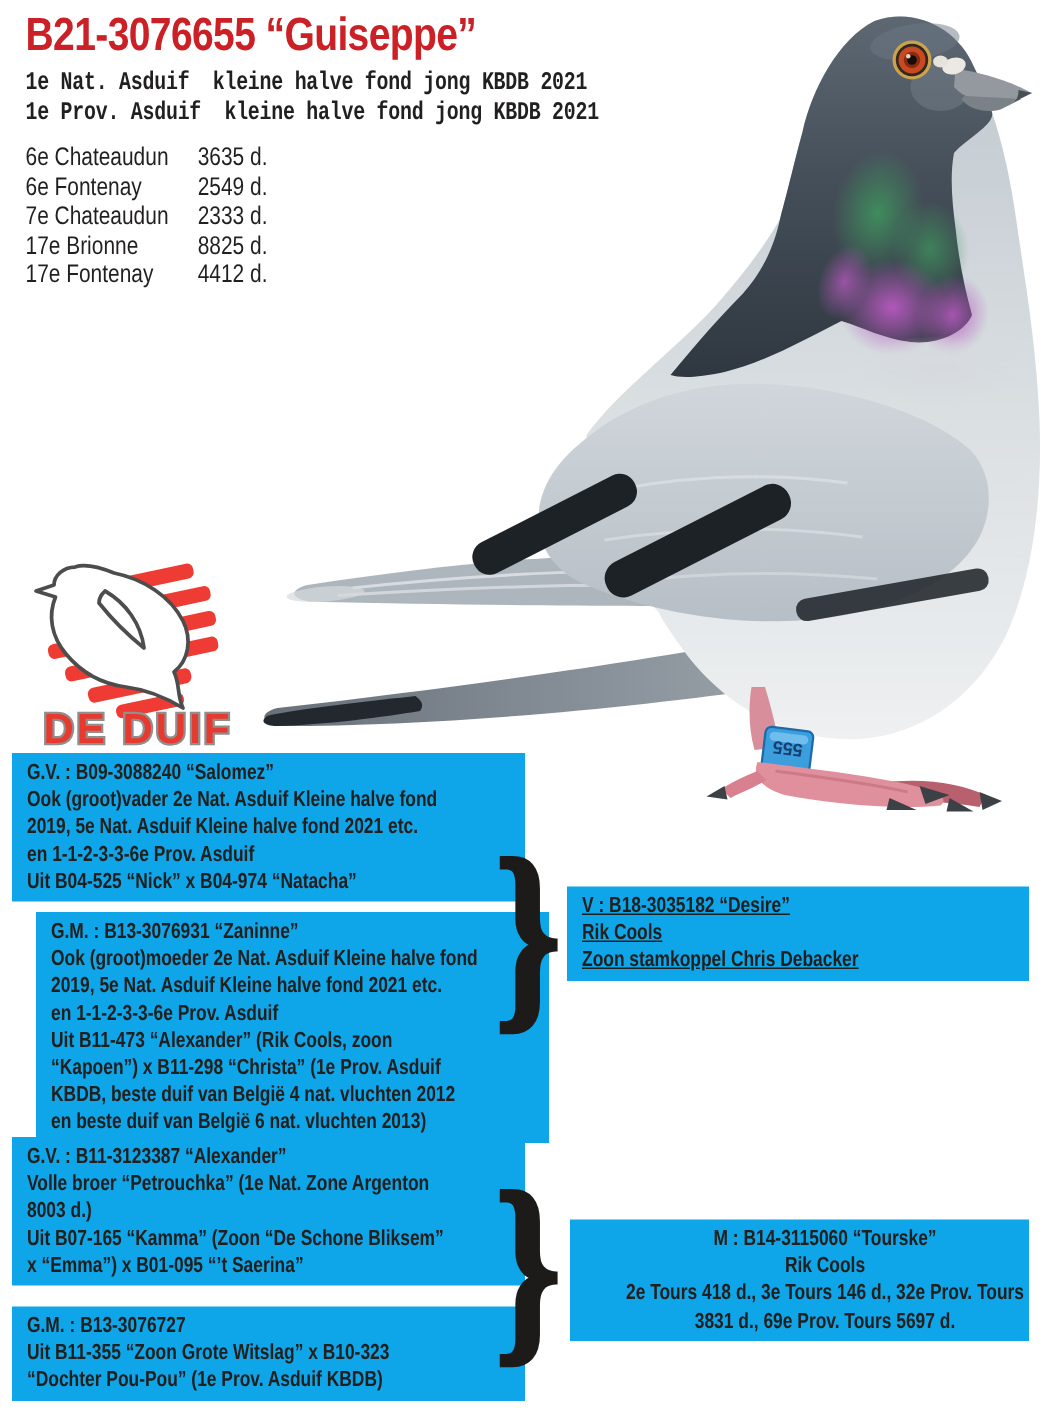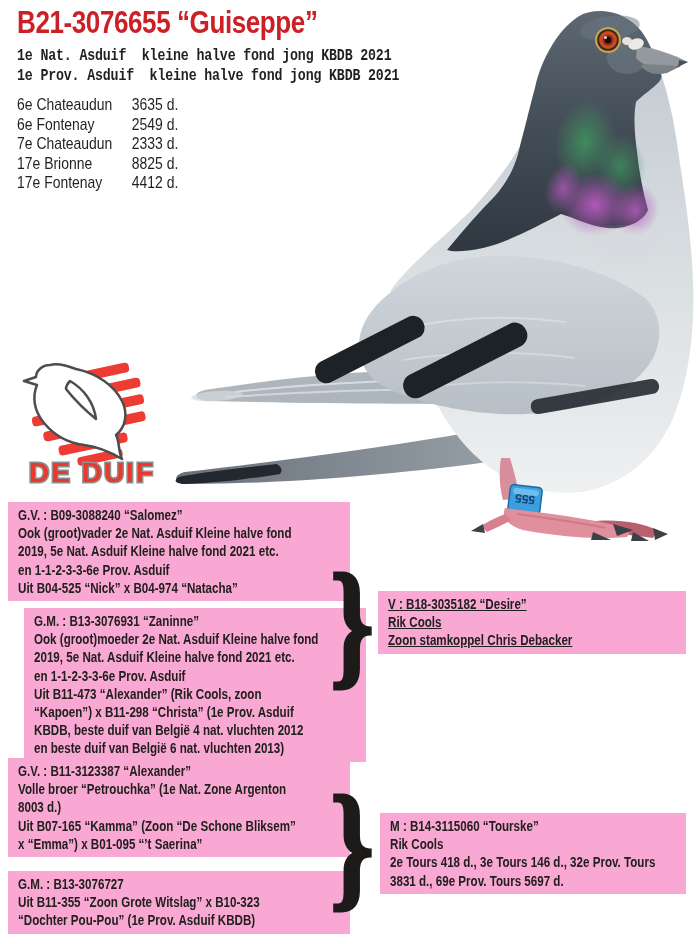--- a/index.html
+++ b/index.html
@@ -9,28 +9,28 @@
   
   .ring-title{left:17px;top:5px;font-size:31px;font-weight:bold;color:#cb2026;
               white-space:pre;letter-spacing:-0.5px;transform:scaleX(.84);transform-origin:0 0;}
   .honors{left:17px;top:46px;font-family:Liberation Mono, monospace;}
   .honor-line{font-size:17px;font-weight:bold;line-height:20px;white-space:pre;
               letter-spacing:-0.2px;transform:scaleX(.78);transform-origin:0 0;color:#221f1f;}
   .results{left:17px;top:95px;transform:scaleX(.82);transform-origin:0 0;}
   .result-row{display:flex;font-size:17px;line-height:19.6px;white-space:pre;color:#221f1f;}
   .result-race{width:140px;}
   
-  .pbox{position:absolute;background:#f9a8d4;padding:4px 10px;}
+  .pbox{position:absolute;background:#0ea5e9;padding:4px 10px;}
   .box-text{font-size:14.5px;font-weight:bold;line-height:18.2px;white-space:pre;
             transform:scaleX(.8);transform-origin:0 0;width:400px;color:#22201e;}
   .brace{position:absolute;font-family:"Liberation Serif",serif;font-weight:bold;
          font-size:140px;line-height:0.78;color:#1d1b19;-webkit-text-stroke:3px #1d1b19;
          transform:scaleX(.8);transform-origin:0 0;}
   
-  .logo{left:10px;top:354px;width:164px;height:134px;}
+  .logo{left:10px;top:367px;width:164px;height:134px;}
 </style>
 </head>
 <body>
 
 <div class="abs ring-title">B21-3076655 “Guiseppe”</div>
 <div class="abs honors">
   <div class="honor-line">1e Nat. Asduif  kleine halve fond jong KBDB 2021</div>
   <div class="honor-line">1e Prov. Asduif  kleine halve fond jong KBDB 2021</div>
 </div>
 
@@ -212,18 +212,18 @@
 x “Emma”) x B01-095 “’t Saerina”</div>
 </div>
 
 <div class="pbox" style="left:8px;top:871px;width:322px;">
   <div class="box-text">G.M. : B13-3076727
 Uit B11-355 “Zoon Grote Witslag” x B10-323
 “Dochter Pou-Pou” (1e Prov. Asduif KBDB)</div>
 </div>
 
 <div class="brace" style="left:330px;top:790px;">}</div>
-<div class="pbox" style="left:380px;top:813px;width:286px;">
+<div class="pbox" style="left:380px;top:813px;width:286px;text-align:center;">
   <div class="box-text">M : B14-3115060 “Tourske”
 Rik Cools
 2e Tours 418 d., 3e Tours 146 d., 32e Prov. Tours
 3831 d., 69e Prov. Tours 5697 d.</div>
 </div>
 
 </body></html>

